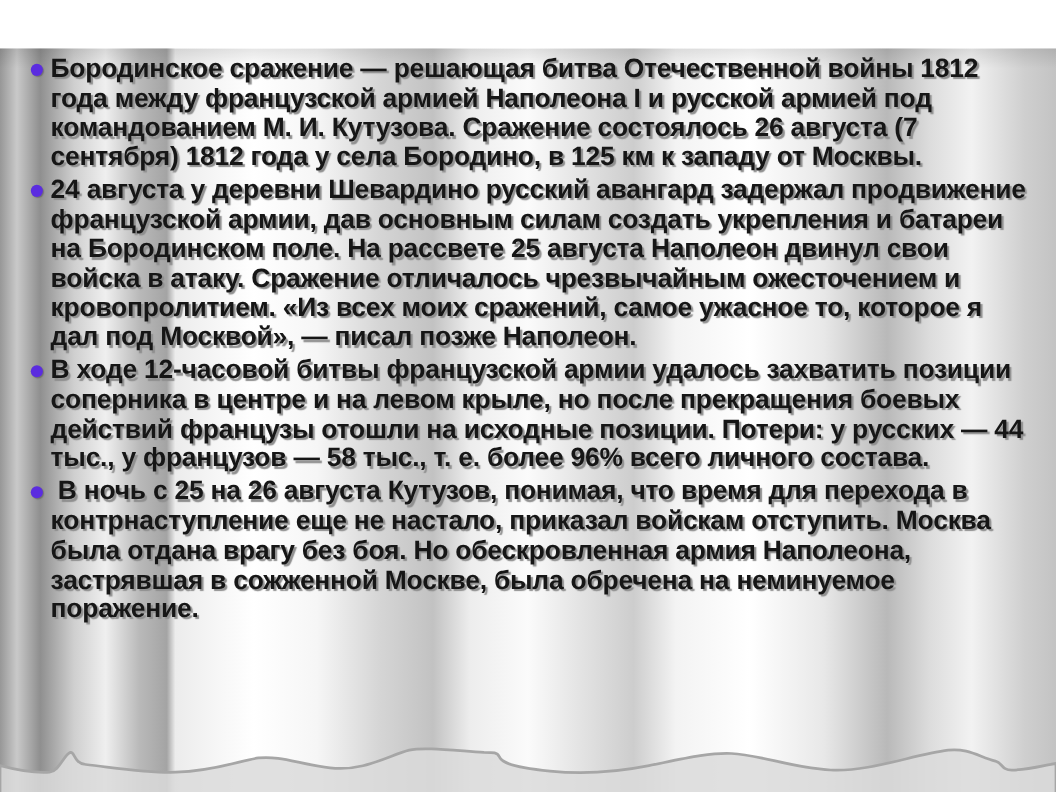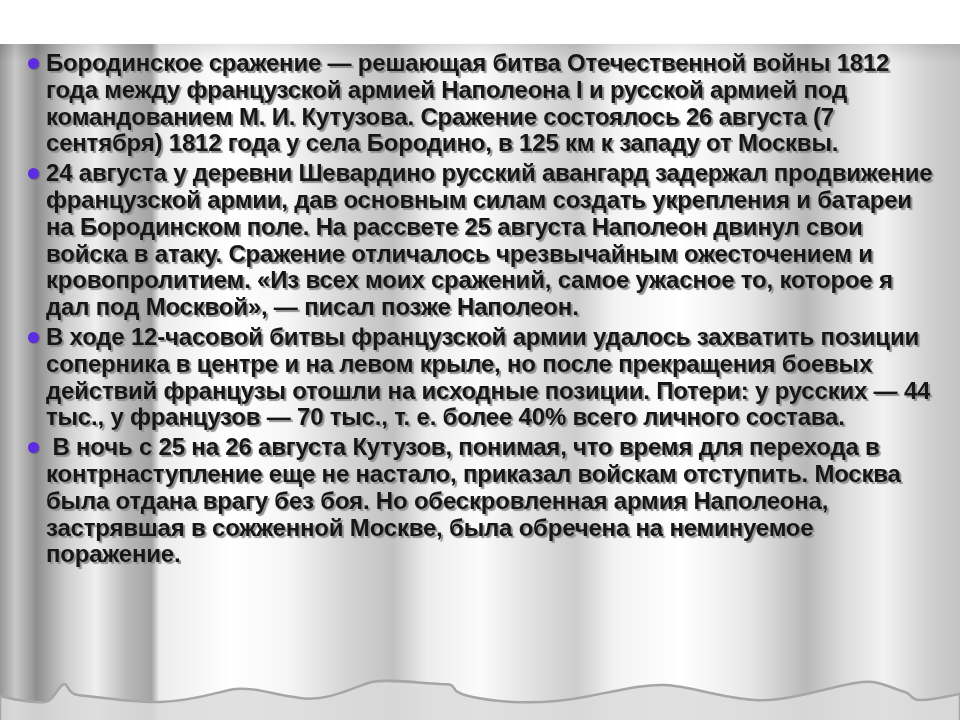--- a/index.html
+++ b/index.html
@@ -57,21 +57,21 @@
     <div class="bullet-item">
       <span class="dot"></span>
       <span>Бородинское сражение — решающая битва Отечественной войны 1812 года между французской армией Наполеона I и русской армией под командованием М. И. Кутузова. Сражение состоялось 26 августа (7 сентября) 1812 года у села Бородино, в 125 км к западу от Москвы.</span>
     </div>
     <div class="bullet-item">
       <span class="dot"></span>
       <span>24 августа у деревни Шевардино русский авангард задержал продвижение французской армии, дав основным силам создать укрепления и батареи на Бородинском поле. На рассвете 25 августа Наполеон двинул свои войска в атаку. Сражение отличалось чрезвычайным ожесточением и кровопролитием. «Из всех моих сражений, самое ужасное то, которое я дал под Москвой», — писал позже Наполеон.</span>
     </div>
     <div class="bullet-item">
       <span class="dot"></span>
-      <span>В ходе 12-часовой битвы французской армии удалось захватить позиции соперника в центре и на левом крыле, но после прекращения боевых действий французы отошли на исходные позиции. Потери: у русских — 44 тыс., у французов — 70 тыс., т. е. более 40% всего личного состава.</span>
+      <span>В ходе 12-часовой битвы французской армии удалось захватить позиции соперника в центре и на левом крыле, но после прекращения боевых действий французы отошли на исходные позиции. Потери: у русских — 44 тыс., у французов — 58 тыс., т. е. более 96% всего личного состава.</span>
     </div>
     <div class="bullet-item">
       <span class="dot"></span>
       <span>&nbsp;В ночь с 25 на 26 августа Кутузов, понимая, что время для перехода в контрнаступление еще не настало, приказал войскам отступить. Москва была отдана врагу без боя. Но обескровленная армия Наполеона, застрявшая в сожженной Москве, была обречена на неминуемое поражение.</span>
     </div>
   </div>
 
   <svg class="hem" width="960" height="90" viewBox="0 0 960 90" preserveAspectRatio="none">
     <path d="M0,22
              C 15,26 30,29 45,28

